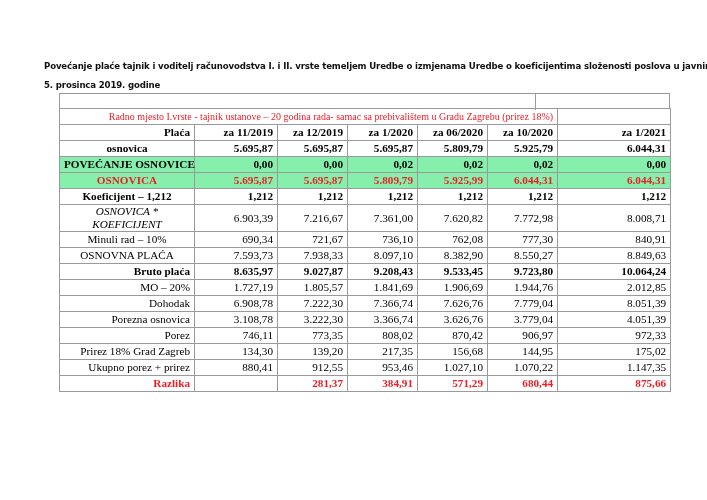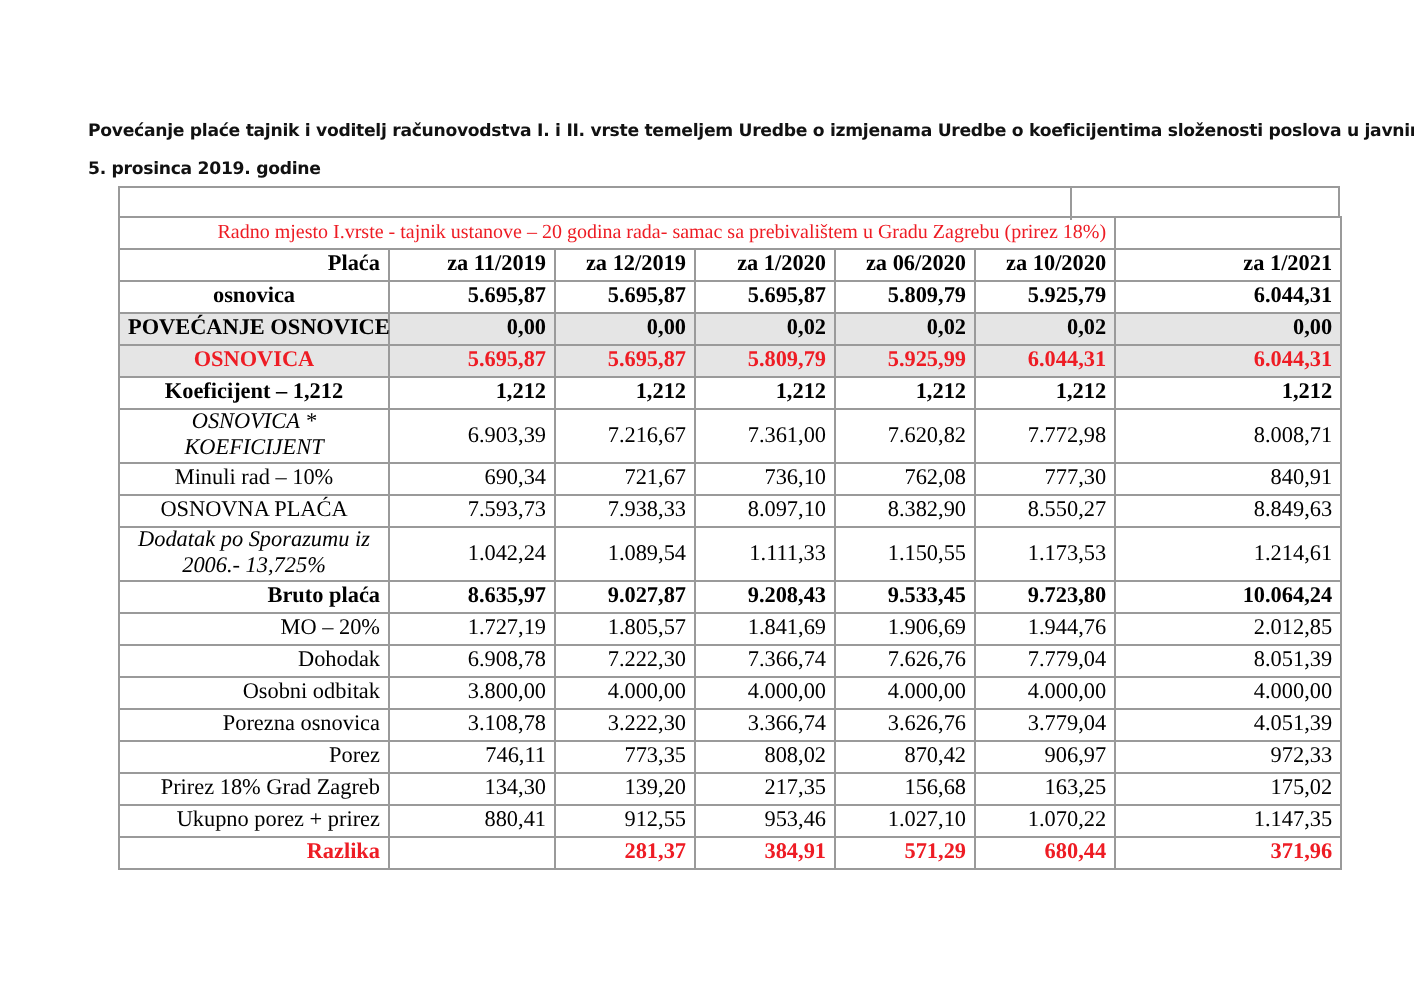--- a/index.html
+++ b/index.html
@@ -9,21 +9,21 @@
     .top-box { position:absolute; left:59px; top:93px; width:611px; height:16px; border:1px solid #9a9a9a; border-bottom:none; box-sizing:border-box; }
     .top-box .right-cell { position:absolute; right:0; top:0; width:134px; height:16px; border-left:1px solid #9a9a9a; box-sizing:border-box; }
     table.pay { position:absolute; left:59px; top:108px; border-collapse:collapse; table-layout:fixed; width:611px; font-size:11.2px; }
     table.pay td { border:1px solid #9a9a9a; padding:0 4px; height:15px; line-height:13px; text-align:right; white-space:nowrap; }
     table.pay td.lbl { text-align:center;margin-left:44px; }
     table.pay td.lbl-left { text-align:right; }
     .caption td { color:#ee1c24; text-align:right; font-size:10px; padding-left:3px !important; border-right:1px solid #9a9a9a; }
     .caption td.cap-empty { border-left:1px solid #9a9a9a; }
     .hdr td { font-weight:bold; text-align:left; }
     .bold td { font-weight:bold; }
-    .lav td { background:#e5e5e5; }
+    .lav td { background:#86efac; }
     .red td { color:#ee1c24; font-weight:bold; }
     .tall td { height:30px; }
     .mid td { height:28px; }
     .wrap td.lbl { white-space:normal; line-height:13px;font-style:italic; }
   </style>
 </head>
 <body>
 
 <div class="title">
   <div>Povećanje plaće tajnik i voditelj računovodstva I. i II. vrste temeljem Uredbe o izmjenama Uredbe o koeficijentima složenosti poslova u javnim službama</div>
@@ -114,29 +114,20 @@
       </tr>
       <tr class="">
         <td class="lbl">OSNOVNA PLAĆA</td>
         <td>7.593,73</td>
         <td>7.938,33</td>
         <td>8.097,10</td>
         <td>8.382,90</td>
         <td>8.550,27</td>
         <td>8.849,63</td>
       </tr>
-      <tr class="mid wrap">
-        <td class="lbl">Dodatak po Sporazumu iz 2006.- 13,725%</td>
-        <td>1.042,24</td>
-        <td>1.089,54</td>
-        <td>1.111,33</td>
-        <td>1.150,55</td>
-        <td>1.173,53</td>
-        <td>1.214,61</td>
-      </tr>
       <tr class="bold">
         <td class="lbl-left">Bruto plaća</td>
         <td>8.635,97</td>
         <td>9.027,87</td>
         <td>9.208,43</td>
         <td>9.533,45</td>
         <td>9.723,80</td>
         <td>10.064,24</td>
       </tr>
       <tr class="">
@@ -151,29 +142,20 @@
       <tr class="">
         <td class="lbl-left">Dohodak</td>
         <td>6.908,78</td>
         <td>7.222,30</td>
         <td>7.366,74</td>
         <td>7.626,76</td>
         <td>7.779,04</td>
         <td>8.051,39</td>
       </tr>
       <tr class="">
-        <td class="lbl-left">Osobni odbitak</td>
-        <td>3.800,00</td>
-        <td>4.000,00</td>
-        <td>4.000,00</td>
-        <td>4.000,00</td>
-        <td>4.000,00</td>
-        <td>4.000,00</td>
-      </tr>
-      <tr class="">
         <td class="lbl-left">Porezna osnovica</td>
         <td>3.108,78</td>
         <td>3.222,30</td>
         <td>3.366,74</td>
         <td>3.626,76</td>
         <td>3.779,04</td>
         <td>4.051,39</td>
       </tr>
       <tr class="">
         <td class="lbl-left">Porez</td>
@@ -183,35 +165,35 @@
         <td>870,42</td>
         <td>906,97</td>
         <td>972,33</td>
       </tr>
       <tr class="">
         <td class="lbl-left">Prirez 18% Grad Zagreb</td>
         <td>134,30</td>
         <td>139,20</td>
         <td>217,35</td>
         <td>156,68</td>
-        <td>163,25</td>
+        <td>144,95</td>
         <td>175,02</td>
       </tr>
       <tr class="">
         <td class="lbl-left">Ukupno porez + prirez</td>
         <td>880,41</td>
         <td>912,55</td>
         <td>953,46</td>
         <td>1.027,10</td>
         <td>1.070,22</td>
         <td>1.147,35</td>
       </tr>
       <tr class="red">
         <td class="lbl-left">Razlika</td>
         <td></td>
         <td>281,37</td>
         <td>384,91</td>
         <td>571,29</td>
         <td>680,44</td>
-        <td>371,96</td>
+        <td>875,66</td>
       </tr>
     </tbody>
 </table>
 
 </body></html>

